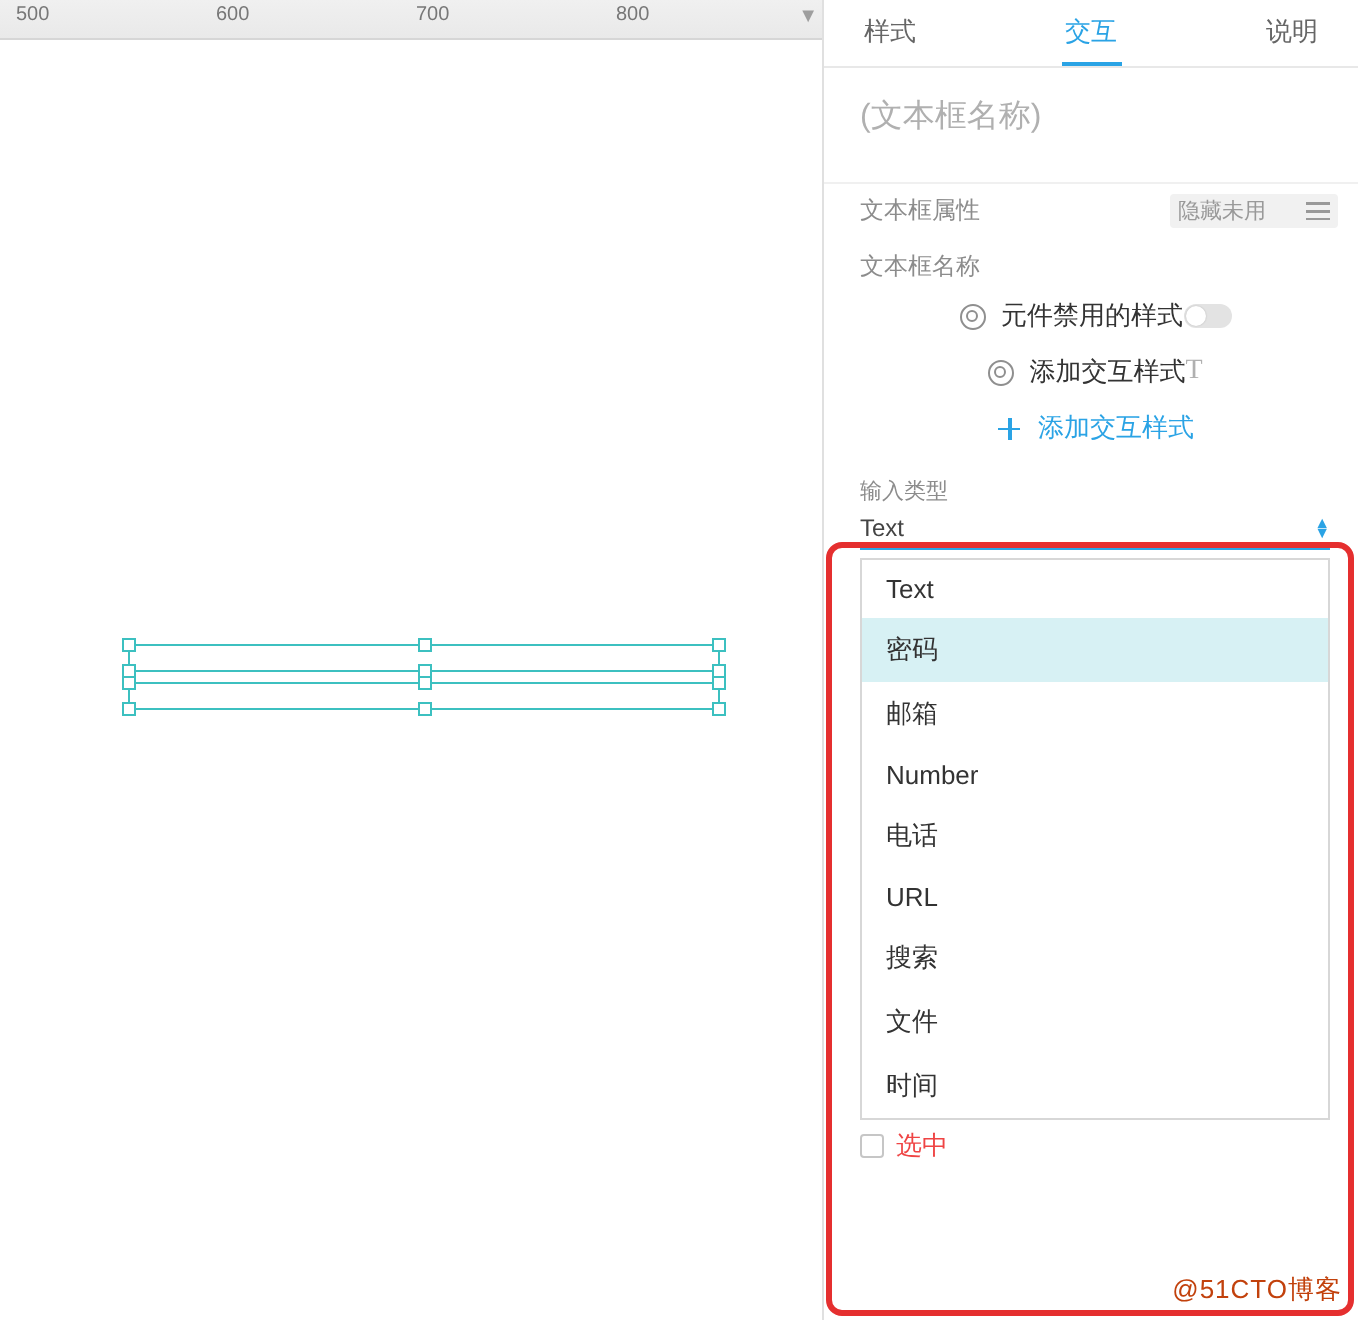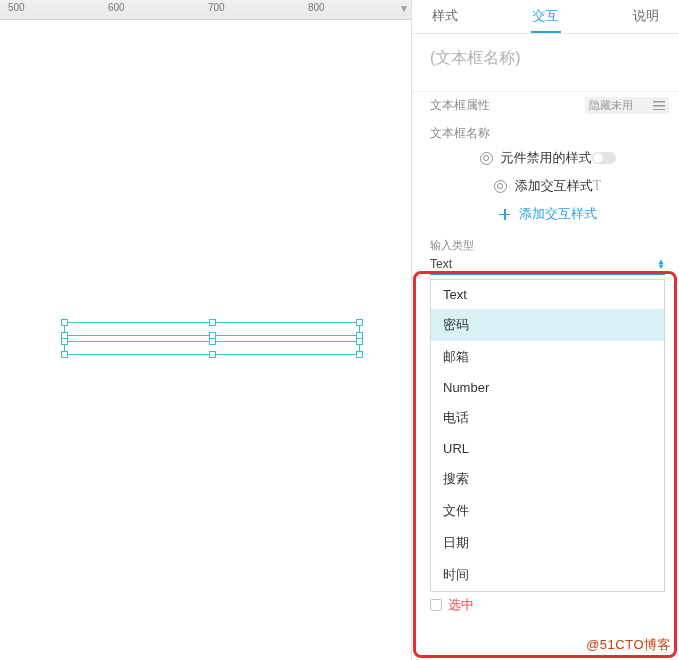--- a/index.html
+++ b/index.html
@@ -361,21 +361,20 @@
 
   <div class="dropdown">
     <div class="dd-item">Text</div>
     <div class="dd-item hover">密码</div>
     <div class="dd-item">邮箱</div>
     <div class="dd-item">Number</div>
     <div class="dd-item">电话</div>
     <div class="dd-item">URL</div>
     <div class="dd-item">搜索</div>
     <div class="dd-item">文件</div>
-    <div class="dd-item">日期</div>
     <div class="dd-item">时间</div>
   </div>
 
   <div class="under">
     <span class="checkbox-ghost"></span>
     <span>选中</span>
   </div>
 </div>
 
 <div class="highlight-box"></div>

